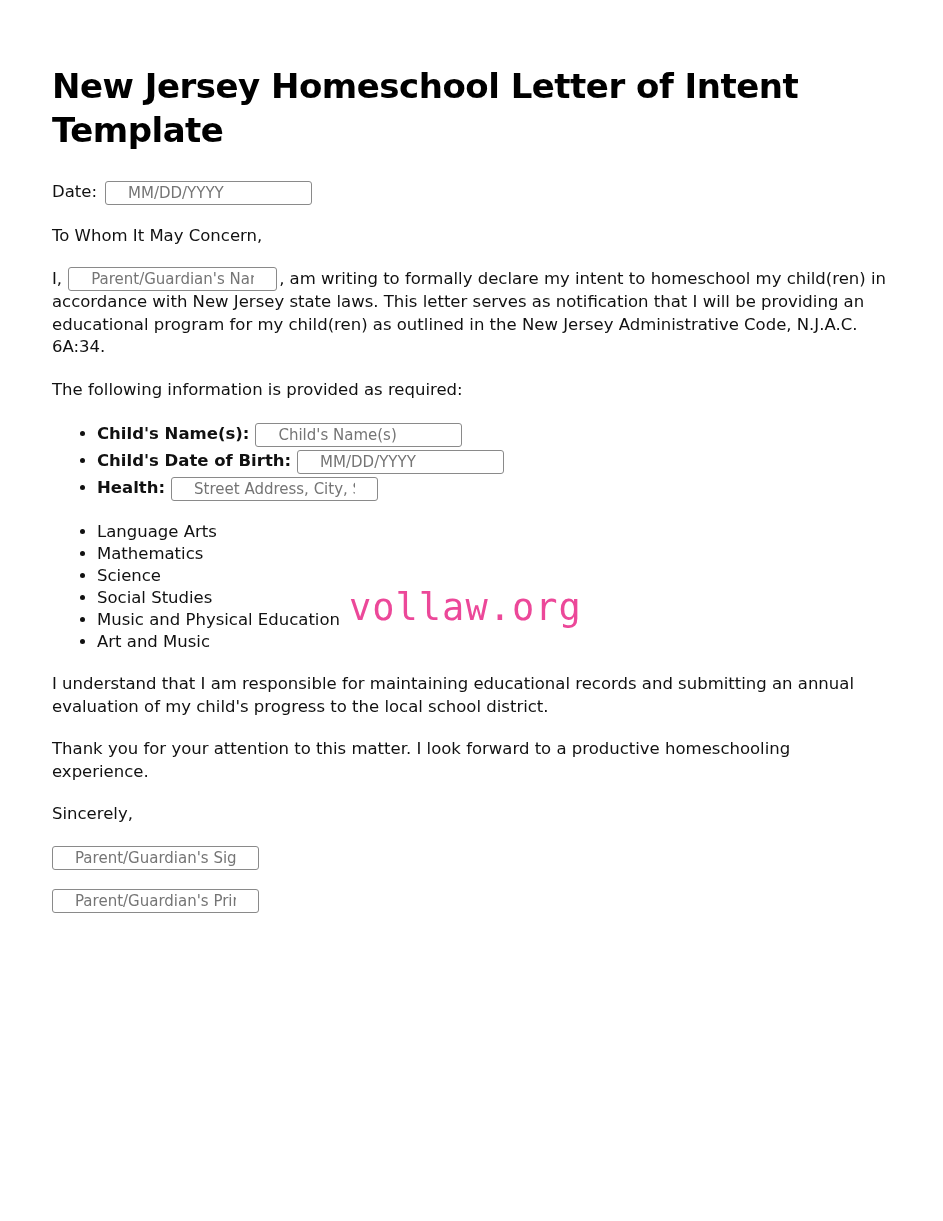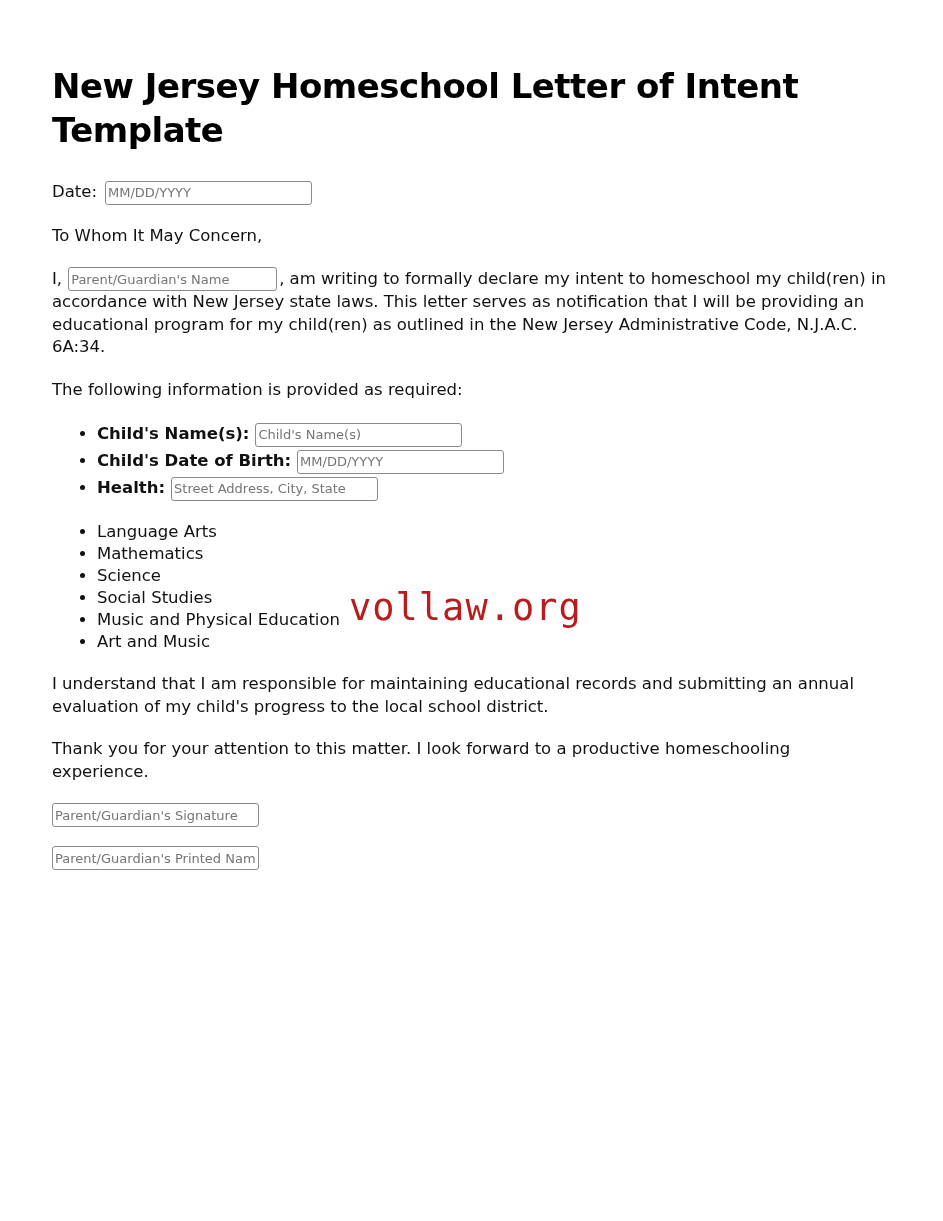--- a/index.html
+++ b/index.html
@@ -30,24 +30,24 @@
     margin: 0 0 20px 0;
     font-size: 16.5px;
     line-height: 22.5px;
   }
   .field-input {
     box-sizing: border-box;
     height: 24px;
     width: 207px;
     border: 1px solid #8a8a8a;
     border-radius: 3px;
-    padding: 1px 2px;
+    padding: 1px 22px;
     background: #ffffff;
     font-family: "DejaVu Sans", "Liberation Sans", sans-serif;
-    font-size: 13px;
+    font-size: 15px;
     color: #111111;
     vertical-align: middle;
   }
   .field-input::placeholder { color: #757575; opacity: 1; }
   .date-row { margin: 0 0 20px 0; font-size: 16.5px; line-height: 24px; }
   .date-row .field-input { margin-left: 8px; }
   .inline-gap { margin: 0 2px 0 6px; }
   ul.doc-list {
     margin: 0 0 20px 0;
     padding: 0 0 0 45px;
@@ -59,21 +59,21 @@
   ul.subject-list li { line-height: 22px; }
   .signature-block .field-input { display: block; margin: 0 0 19px 0; }
   .watermark {
     position: absolute;
     left: 349px;
     top: 588px;
     font-family: "DejaVu Sans Mono", "Liberation Mono", monospace;
     font-size: 37px;
     line-height: 40px;
     letter-spacing: 1px;
-    color: #b91c1c;
+    color: #ec4899;
     pointer-events: none;
   }
 </style>
 </head>
 <body>
 
 <div class="page">
   <div class="content">
 
     <h1 class="doc-title">New Jersey Homeschool Letter of Intent Template</h1>
@@ -109,20 +109,21 @@
       <li>Science</li>
       <li>Social Studies</li>
       <li>Music and Physical Education</li>
       <li>Art and Music</li>
     </ul>
 
     <p class="body-text">I understand that I am responsible for maintaining educational records and submitting an annual evaluation of my child's progress to the local school district.</p>
 
     <p class="body-text">Thank you for your attention to this matter. I look forward to a productive homeschooling experience.</p>
 
+    <p class="body-text">Sincerely,</p>
 
     <div class="signature-block">
       <input class="field-input" type="text" placeholder="Parent/Guardian's Signature" style="">
       <input class="field-input" type="text" placeholder="Parent/Guardian's Printed Name" style="">
     </div>
 
   </div>
 
   <div class="watermark">vollaw.org</div>
 </div>

